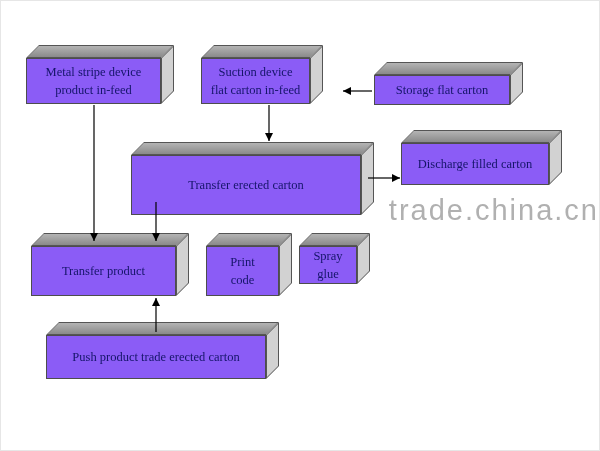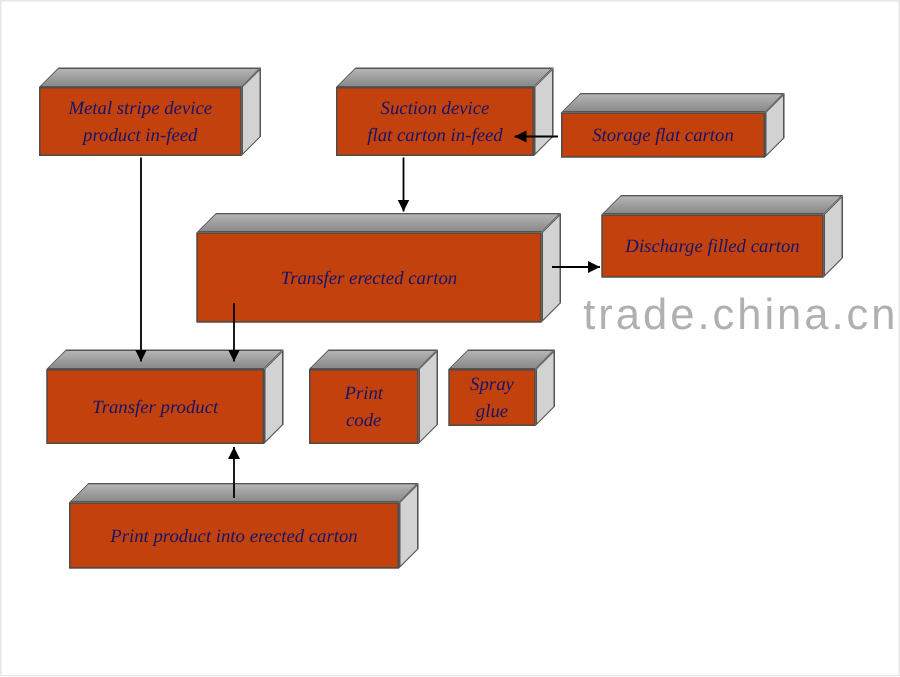--- a/index.html
+++ b/index.html
@@ -17,31 +17,30 @@
 
   
   .node { position: absolute; z-index: 2; }
 
   .node .front {
     position: relative;
     z-index: 2;
     width: 100%;
     height: 100%;
     box-sizing: border-box;
-    background: #c2410c;
+    background: #8b5cf6;
     border: 1px solid #4d4d4d;
     display: flex;
     align-items: center;
     justify-content: center;
     text-align: center;
     white-space: pre-line;
     font-size: 12.5px;
     line-height: 1.45;
     color: var(--text, #151569);
-    font-style: italic;
   }
 
   .node .top {
     position: absolute;
     left: 0;
     top: -13px;
     width: 100%;
     height: 13px;
     box-sizing: border-box;
     background: linear-gradient(to bottom, var(--box-top-light, #b4b4b4), var(--box-top, #8a8a8a));
@@ -60,21 +59,21 @@
     box-sizing: border-box;
     background: var(--box-side, #d2d2d2);
     border: 1px solid #555555;
     transform: skewY(-45deg);
     transform-origin: 0 0;
     z-index: 1;
   }
 
   
   #n-metal     { left: 25px;  top: 57px;  width: 135px; height: 46px; }
-  #n-suction   { left: 200px; top: 57px;  width: 132px; height: 46px; margin-left: 23px; }
+  #n-suction   { left: 200px; top: 57px;  width: 109px; height: 46px; }
   #n-storage   { left: 373px; top: 74px;  width: 136px; height: 30px; }
   #n-erected   { left: 130px; top: 154px; width: 230px; height: 60px; }
   #n-discharge { left: 400px; top: 142px; width: 148px; height: 42px; }
   #n-transferp { left: 30px;  top: 245px; width: 145px; height: 50px; }
   #n-print     { left: 205px; top: 245px; width: 73px;  height: 50px; }
   #n-spray     { left: 298px; top: 245px; width: 58px;  height: 38px; }
   #n-push      { left: 45px;  top: 334px; width: 220px; height: 44px; }
 
   
   #arrows {
@@ -158,21 +157,21 @@
   <div class="node" id="n-spray">
     <div class="top"></div>
     <div class="side"></div>
     <div class="front">Spray
 glue</div>
   </div>
 
   <div class="node" id="n-push">
     <div class="top"></div>
     <div class="side"></div>
-    <div class="front">Print product into erected carton</div>
+    <div class="front">Push product trade erected carton</div>
   </div>
 
   <svg id="arrows" width="600" height="451" aria-hidden="true">
     <defs>
       <marker id="ah" markerUnits="userSpaceOnUse" markerWidth="10" markerHeight="10" refX="8" refY="4" orient="auto">
         <path d="M0,0 L8,4 L0,8 Z" fill="#000000"></path>
       </marker>
     </defs>
     <line class="arrow" x1="371" y1="90" x2="342" y2="90"></line>
     <line class="arrow" x1="268" y1="104" x2="268" y2="140"></line>

